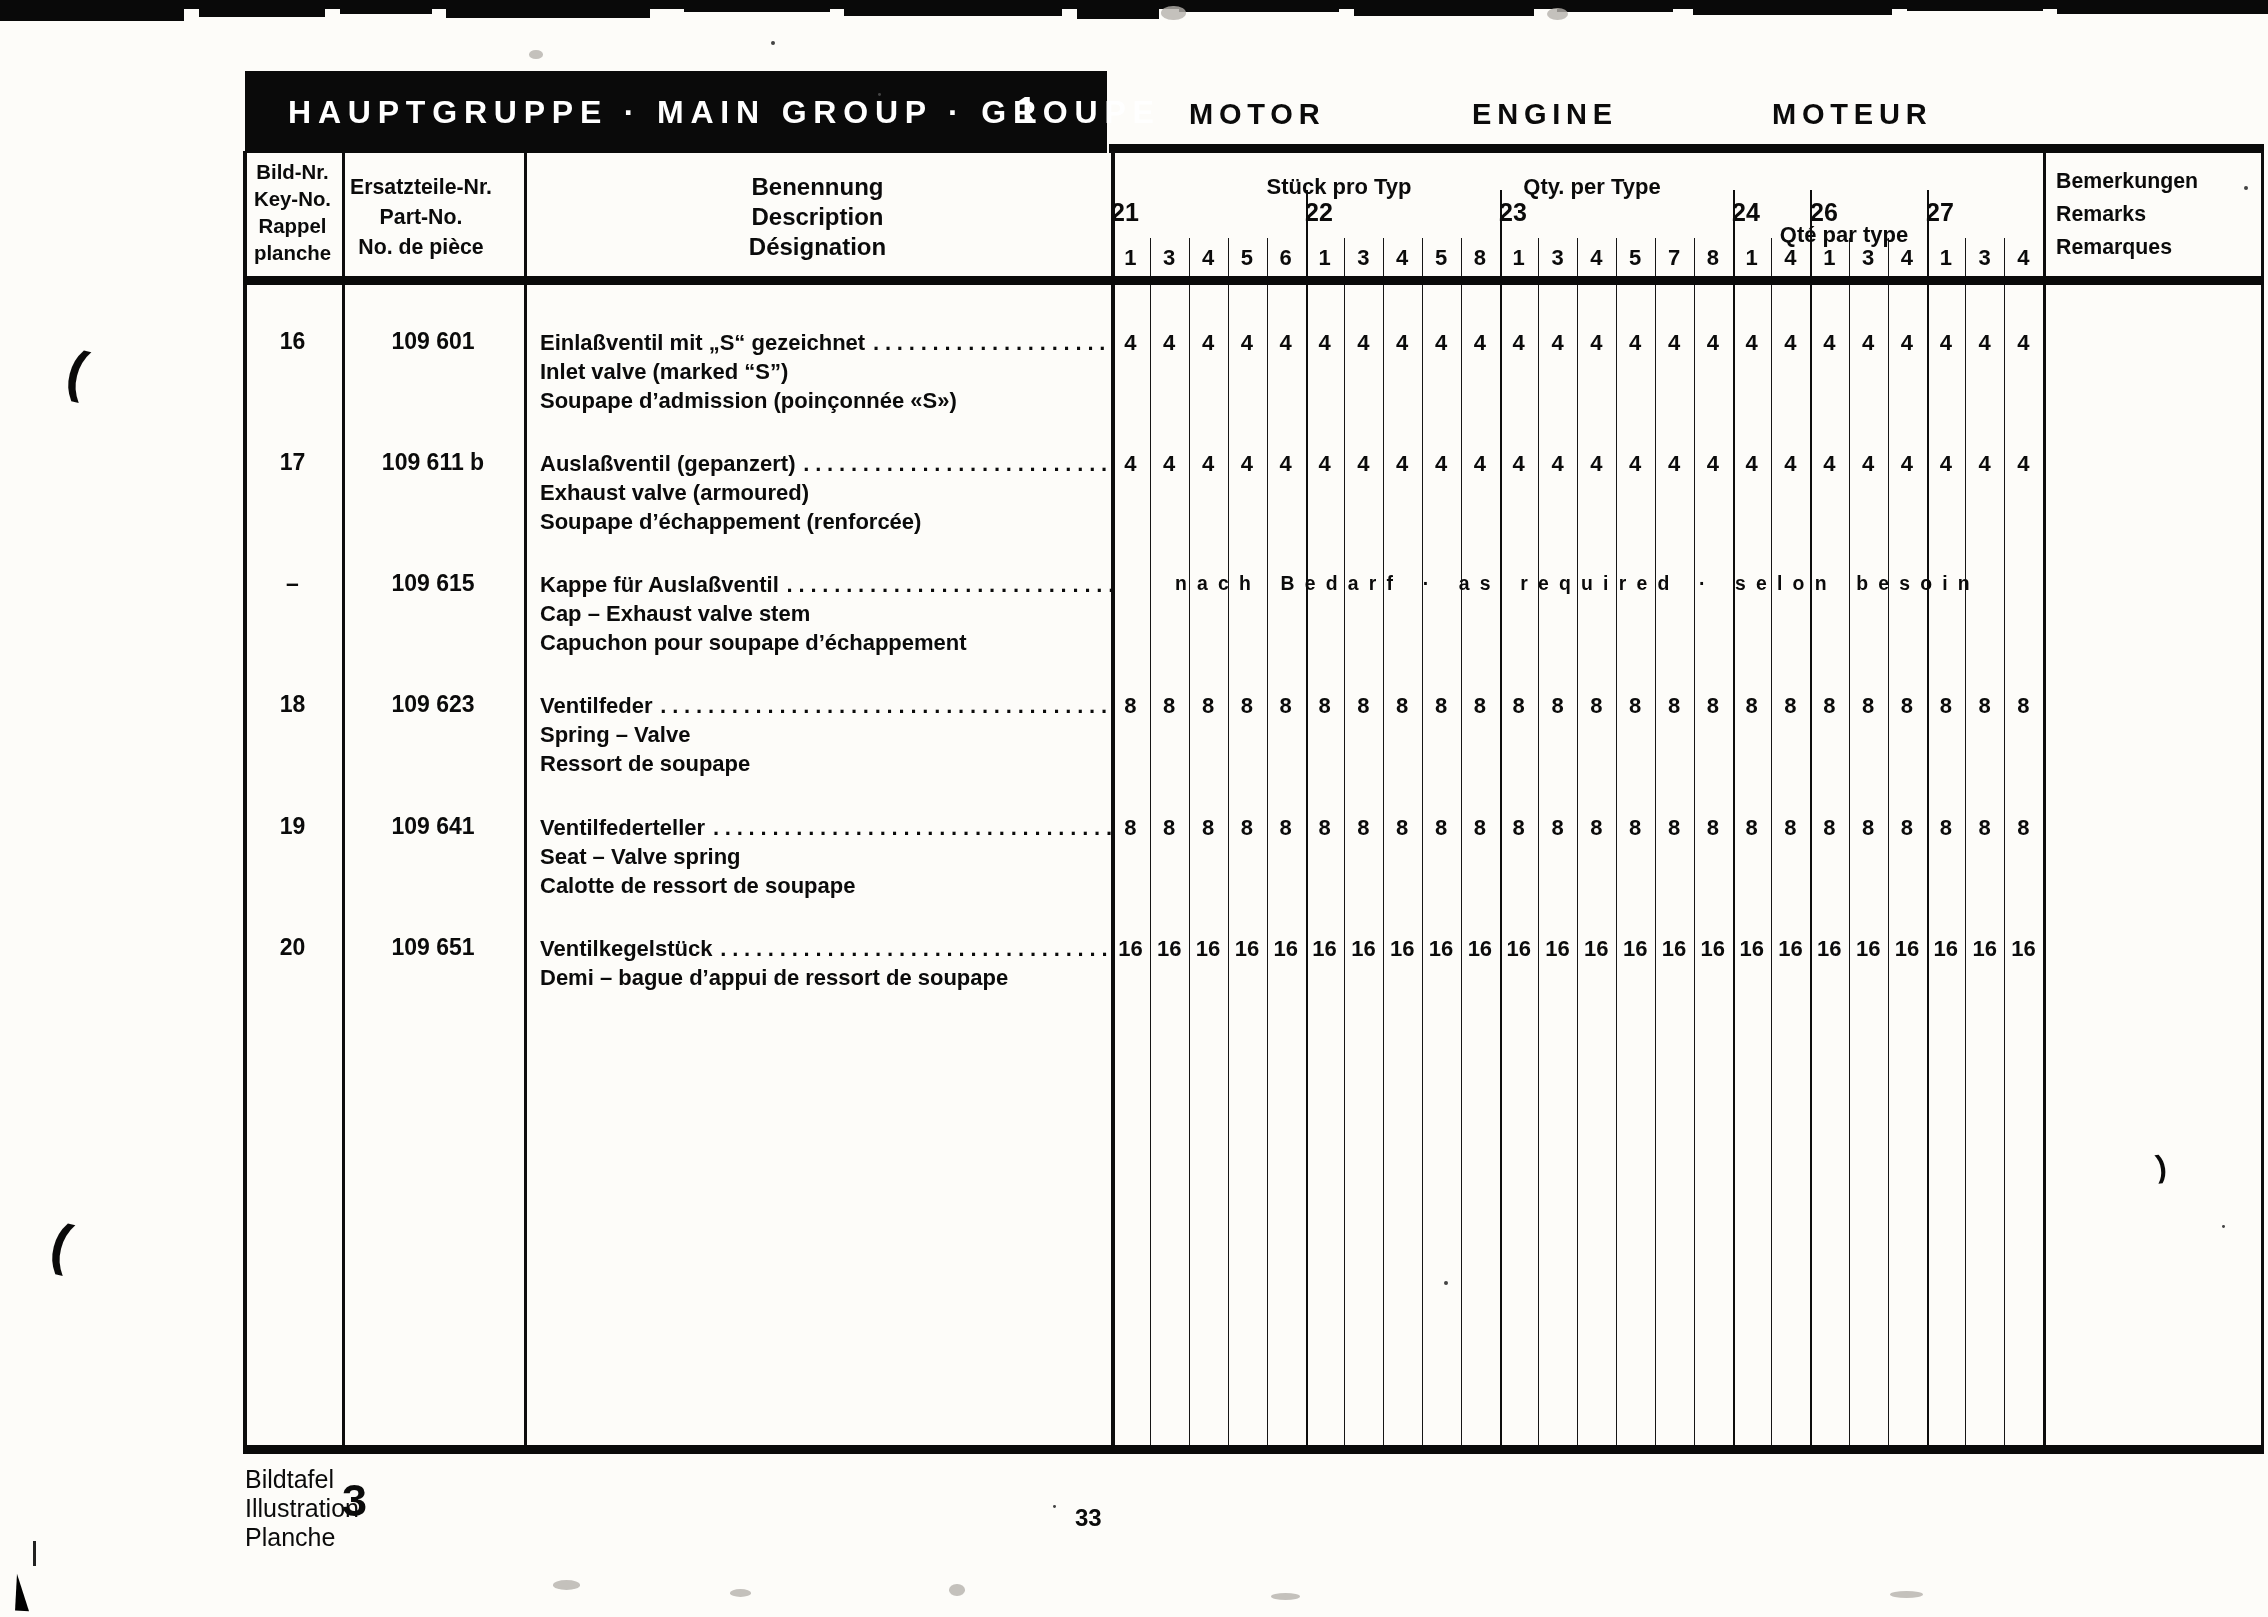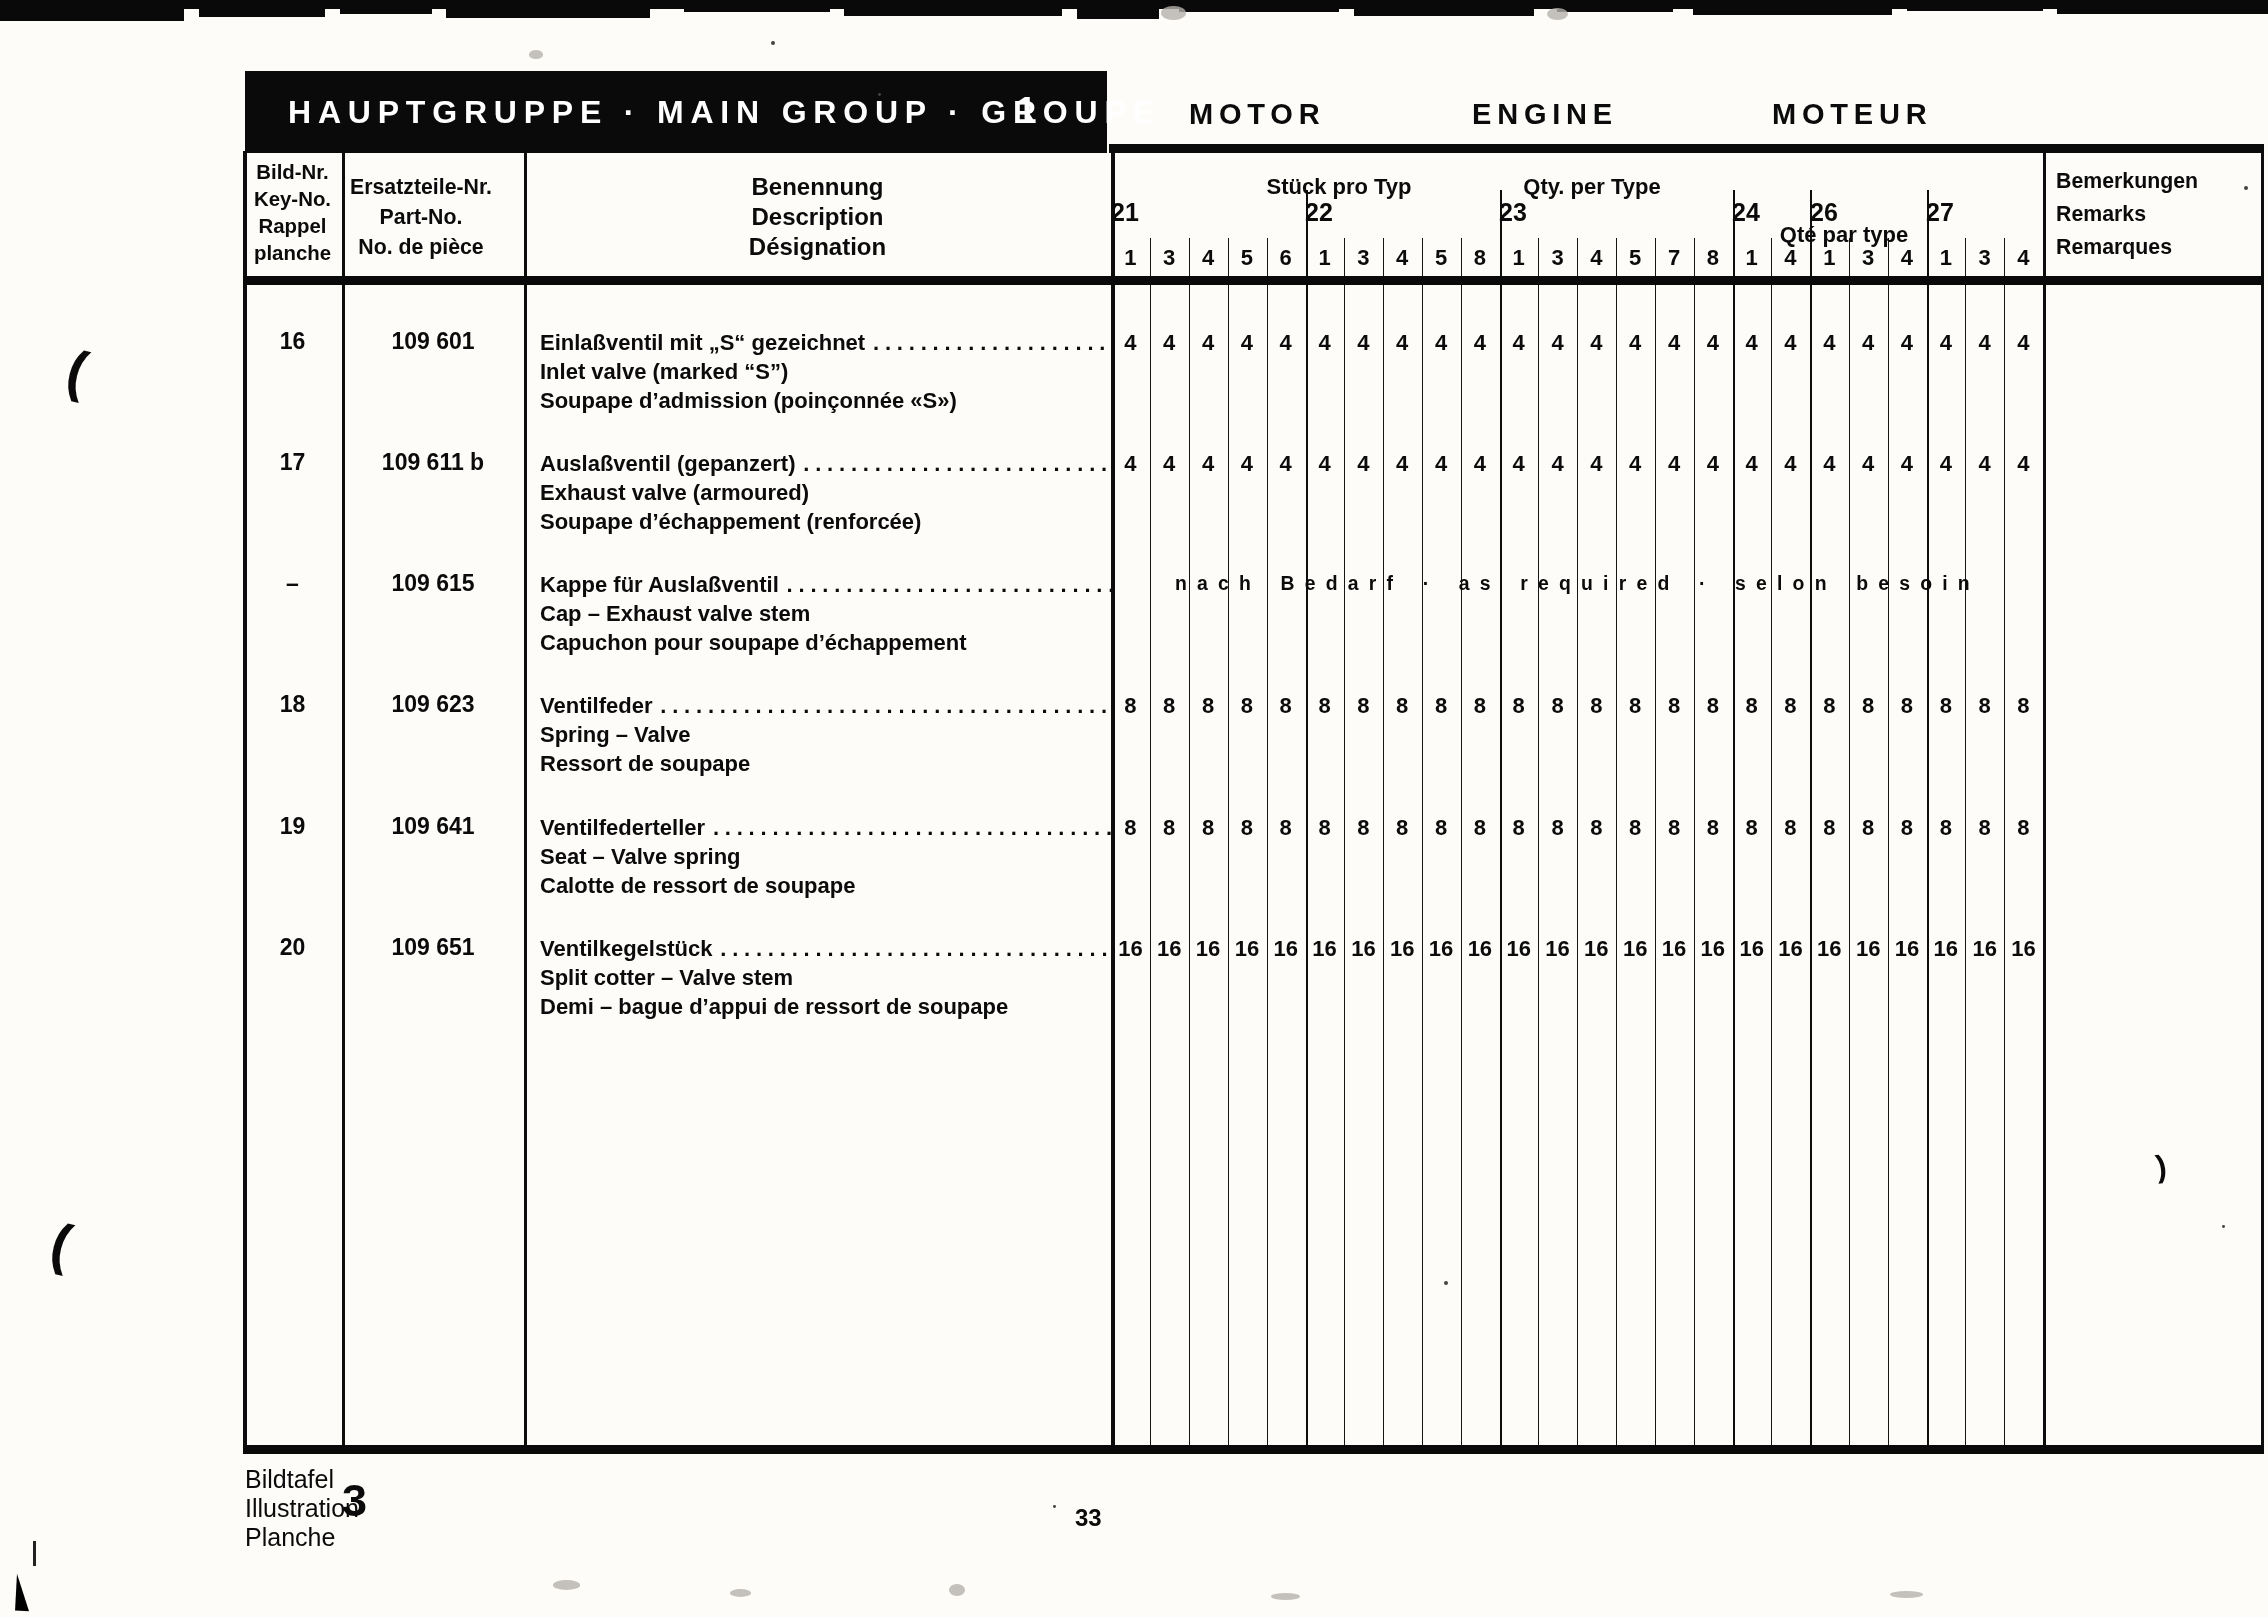--- a/index.html
+++ b/index.html
@@ -370,21 +370,20 @@
     </div>
 
     <div class="row" style="top:783px;">
       <div class="key-cell">20</div>
       <div class="part-cell">109 651</div>
       <div class="desc">
         <div class="dline">
             <span>Ventilkegelstück</span>
             <span class="leader">.........................................................................</span>
           </div>
-        <div>Split cotter – Valve stem</div>
         <div>Demi – bague d’appui de ressort de soupape</div>
       </div>
       <div class="qty-strip">
           <div class="qcell">16</div>
           <div class="qcell">16</div>
           <div class="qcell">16</div>
           <div class="qcell">16</div>
           <div class="qcell">16</div>
           <div class="qcell">16</div>
           <div class="qcell">16</div>

